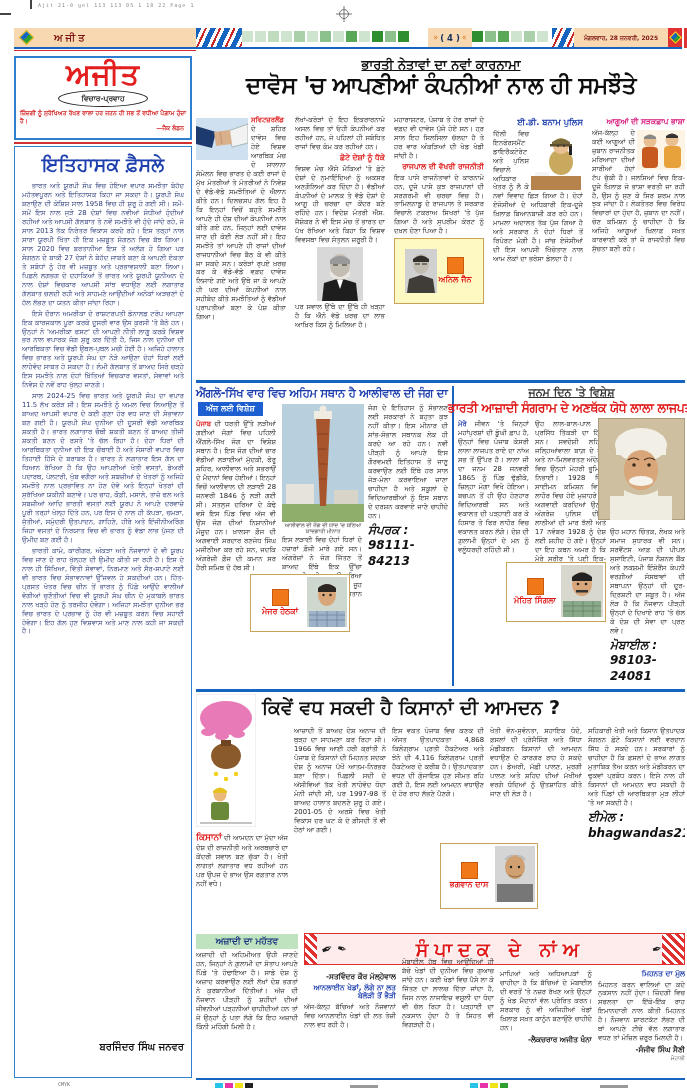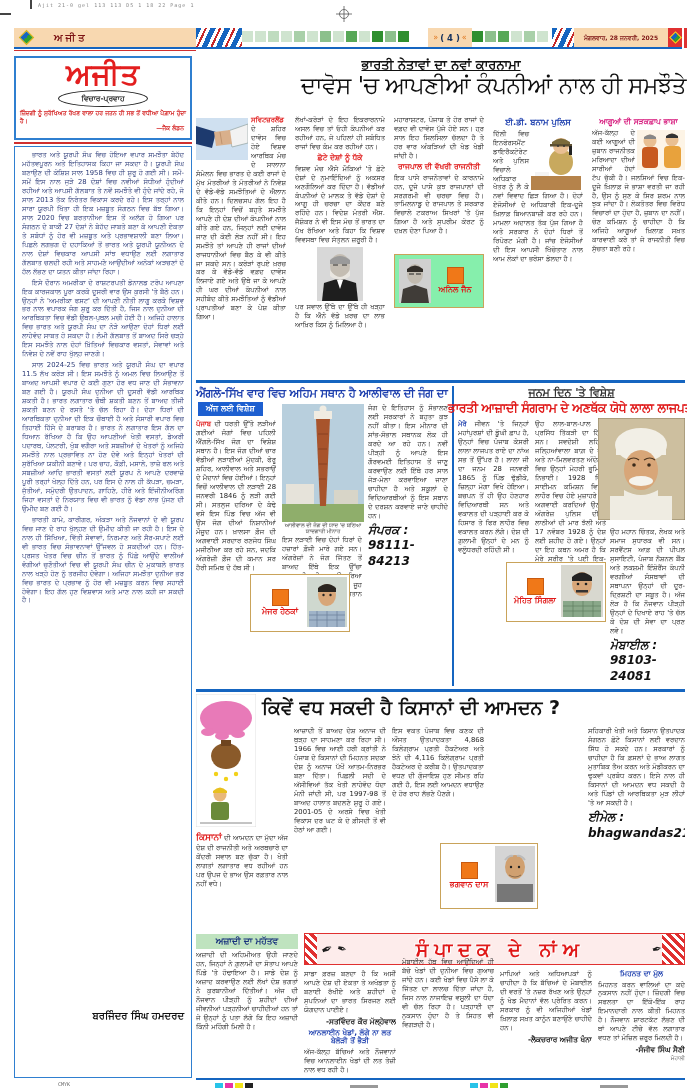--- a/index.html
+++ b/index.html
@@ -3,21 +3,21 @@
 <meta charset="utf-8">
 <style>
   html,body{margin:0;padding:0;background:#fff;}
   #page{position:relative;width:687px;height:1089px;background:#ffffff;overflow:hidden;
         font-family:"DejaVu Sans","Liberation Sans",sans-serif;color:#1d1d1d;}
   .abs{position:absolute;}
   .txt{font-size:6.8px;line-height:1.32;text-align:justify;overflow:hidden;}
   .navy{color:#2b3a77;}
   .lead-red{color:#e01818;font-weight:bold;}
   .lead-blue{color:#1d3fae;font-weight:bold;}
-  .sub{font-weight:bold;text-align:center;margin:2px 0;font-size:7.6px;line-height:1.15;}
+  .sub{font-weight:bold;text-align:right;margin:2px 0;font-size:7.6px;line-height:1.15;}
   .sub-red{color:#e01818;} .sub-blue{color:#1d3fae;} .sub-mag{color:#d6187c;}
   .sig{text-align:right;font-weight:bold;font-size:7.4px;margin-top:2px;color:#111;}
   .contact{font-weight:bold;font-size:12px;text-align:left;margin-top:2px;color:#111;font-style:italic;}
   .rule-blue{background:#1565c0;}
   .hdr-sq{width:11px;height:11px;margin-right:2px;display:inline-block;}
   .bybox{position:absolute;background:#fff;border:1px solid #c9a35a;display:flex;padding:2px;box-sizing:border-box;z-index:4;}
   .bybox-l{flex:1;display:flex;flex-direction:column;align-items:center;justify-content:center;}
   .logo-sq{width:15px;height:15px;background:#f07818;border:1px solid #c85a10;margin-bottom:2px;}
   .byname{color:#e01818;font-weight:bold;font-size:8px;text-align:center;line-height:1.1;}
   .stripes{background:repeating-linear-gradient(115deg,#1565c0 0 5px,#ffffff 5px 8px,#c62828 8px 10px,#ffffff 10px 13px);}
@@ -90,31 +90,32 @@
     <div style="text-align:center;color:#e31e1e;font-weight:bold;font-size:29px;line-height:1.05;margin-top:1px;letter-spacing:1px;">ਅਜੀਤ</div>
     <div style="width:88px;height:15px;border:1.5px solid #222;border-radius:50%;margin:1px auto 2px;display:flex;align-items:center;justify-content:center;">
       <span style="font-size:7.5px;font-weight:bold;color:#222;">ਵਿਚਾਰ-ਪ੍ਰਵਾਹ</span>
     </div>
     <div style="padding:0 4px;color:#d42222;font-size:6px;font-weight:bold;line-height:1.25;text-align:justify;">ਜ਼ਿੰਦਗੀ ਨੂੰ ਸੁਰੱਖਿਅਤ ਰੱਖਣ ਵਾਲਾ ਹਰ ਜਤਨ ਹੀ ਸਭ ਤੋਂ ਵਧੀਆ ਪੈਗ਼ਾਮ ਹੁੰਦਾ ਹੈ।</div>
     <div style="padding:0 6px;color:#d42222;font-size:6px;font-weight:bold;text-align:right;">—ਜੈਕ ਲੰਡਨ</div>
   </div>
   <div class="abs" style="left:14px;top:142px;width:178px;height:2px;background:#d03030;"></div>
 
   <div class="abs" style="left:14px;top:146px;width:178px;height:932px;border:1.5px solid #2f7fd0;box-sizing:border-box;padding:4px 7px;overflow:hidden;">
+    <div style="text-align:center;color:#1d3fae;font-weight:bold;font-size:19px;margin:2px 0 6px;">ਇਤਿਹਾਸਕ ਫ਼ੈਸਲੇ</div>
     <div class="txt navy" style="height:855px;">
       <p style="margin:0 0 2px;text-indent:10px;">ਭਾਰਤ ਅਤੇ ਯੂਰਪੀ ਸੰਘ ਵਿਚ ਹੋਇਆ ਵਪਾਰ ਸਮਝੌਤਾ ਬੇਹੱਦ ਮਹੱਤਵਪੂਰਨ ਅਤੇ ਇਤਿਹਾਸਕ ਕਿਹਾ ਜਾ ਸਕਦਾ ਹੈ। ਯੂਰਪੀ ਸੰਘ ਬਣਾਉਣ ਦੀ ਕੋਸ਼ਿਸ਼ ਸਾਲ 1958 ਵਿਚ ਹੀ ਸ਼ੁਰੂ ਹੋ ਗਈ ਸੀ। ਸਮੇਂ-ਸਮੇਂ ਇਸ ਨਾਲ ਜੁੜੇ 28 ਦੇਸ਼ਾਂ ਵਿਚ ਨਵੀਆਂ ਸੰਧੀਆਂ ਹੁੰਦੀਆਂ ਰਹੀਆਂ ਅਤੇ ਆਪਸੀ ਗੱਲਬਾਤ ਤੇ ਨਵੇਂ ਸਮਝੌਤੇ ਵੀ ਹੁੰਦੇ ਜਾਂਦੇ ਰਹੇ, ਜੋ ਸਾਲ 2013 ਤੱਕ ਨਿਰੰਤਰ ਵਿਕਾਸ ਕਰਦੇ ਰਹੇ। ਇਸ ਤਰ੍ਹਾਂ ਨਾਲ ਸਾਰਾ ਯੂਰਪੀ ਖਿੱਤਾ ਹੀ ਇਕ ਮਜ਼ਬੂਤ ਸੰਗਠਨ ਵਿਚ ਬੱਝ ਗਿਆ। ਸਾਲ 2020 ਵਿਚ ਬਰਤਾਨੀਆ ਇਸ ਤੋਂ ਅਲੱਗ ਹੋ ਗਿਆ ਪਰ ਸੰਗਠਨ ਦੇ ਬਾਕੀ 27 ਦੇਸ਼ਾਂ ਨੇ ਬੇਹੱਦ ਜਾਬਤੇ ਬਣਾ ਕੇ ਆਪਣੀ ਏਕਤਾ ਤੇ ਸਬੰਧਾਂ ਨੂੰ ਹੋਰ ਵੀ ਮਜ਼ਬੂਤ ਅਤੇ ਪ੍ਰਭਾਵਸ਼ਾਲੀ ਬਣਾ ਲਿਆ। ਪਿਛਲੇ ਲਗਭਗ ਦੋ ਦਹਾਕਿਆਂ ਤੋਂ ਭਾਰਤ ਅਤੇ ਯੂਰਪੀ ਯੂਨੀਅਨ ਦੇ ਨਾਲ ਦੇਸ਼ਾਂ ਵਿਚਕਾਰ ਆਪਸੀ ਸਾਂਝ ਵਧਾਉਣ ਲਈ ਲਗਾਤਾਰ ਗੱਲਬਾਤ ਚਲਦੀ ਰਹੀ ਅਤੇ ਸਾਹਮਣੇ ਆਉਂਦੀਆਂ ਅਨੇਕਾਂ ਅੜਚਣਾਂ ਦੇ ਹੱਲ ਲੱਭਣ ਦਾ ਯਤਨ ਕੀਤਾ ਜਾਂਦਾ ਰਿਹਾ।</p>
       <p style="margin:0 0 2px;text-indent:10px;">ਇਸੇ ਦੌਰਾਨ ਅਮਰੀਕਾ ਦੇ ਰਾਸ਼ਟਰਪਤੀ ਡੋਨਾਲਡ ਟਰੰਪ ਆਪਣਾ ਇਕ ਕਾਰਜਕਾਲ ਪੂਰਾ ਕਰਕੇ ਦੂਸਰੀ ਵਾਰ ਉਸ ਕੁਰਸੀ 'ਤੇ ਬੈਠੇ ਹਨ। ਉਨ੍ਹਾਂ ਨੇ 'ਅਮਰੀਕਾ ਫਸਟ' ਦੀ ਆਪਣੀ ਨੀਤੀ ਲਾਗੂ ਕਰਕੇ ਵਿਸ਼ਵ ਭਰ ਨਾਲ ਵਪਾਰਕ ਜੰਗ ਸ਼ੁਰੂ ਕਰ ਦਿੱਤੀ ਹੈ, ਜਿਸ ਨਾਲ ਦੁਨੀਆ ਦੀ ਆਰਥਿਕਤਾ ਵਿਚ ਵੱਡੀ ਉਥਲ-ਪੁਥਲ ਮਚੀ ਹੋਈ ਹੈ। ਅਜਿਹੇ ਹਾਲਾਤ ਵਿਚ ਭਾਰਤ ਅਤੇ ਯੂਰਪੀ ਸੰਘ ਦਾ ਨੇੜੇ ਆਉਣਾ ਦੋਹਾਂ ਧਿਰਾਂ ਲਈ ਲਾਹੇਵੰਦ ਸਾਬਤ ਹੋ ਸਕਦਾ ਹੈ। ਲੰਮੀ ਗੱਲਬਾਤ ਤੋਂ ਬਾਅਦ ਸਿਰੇ ਚੜ੍ਹੇ ਇਸ ਸਮਝੌਤੇ ਨਾਲ ਦੋਹਾਂ ਖ਼ਿੱਤਿਆਂ ਵਿਚਕਾਰ ਵਸਤਾਂ, ਸੇਵਾਵਾਂ ਅਤੇ ਨਿਵੇਸ਼ ਦੇ ਨਵੇਂ ਰਾਹ ਖੁੱਲ੍ਹ ਜਾਣਗੇ।</p>
       <p style="margin:0 0 2px;text-indent:10px;">ਸਾਲ 2024-25 ਵਿਚ ਭਾਰਤ ਅਤੇ ਯੂਰਪੀ ਸੰਘ ਦਾ ਵਪਾਰ 11.5 ਲੱਖ ਕਰੋੜ ਸੀ। ਇਸ ਸਮਝੌਤੇ ਨੂੰ ਅਮਲ ਵਿਚ ਲਿਆਉਣ ਤੋਂ ਬਾਅਦ ਆਪਸੀ ਵਪਾਰ ਦੇ ਕਈ ਗੁਣਾ ਹੋਰ ਵਧ ਜਾਣ ਦੀ ਸੰਭਾਵਨਾ ਬਣ ਗਈ ਹੈ। ਯੂਰਪੀ ਸੰਘ ਦੁਨੀਆ ਦੀ ਦੂਸਰੀ ਵੱਡੀ ਆਰਥਿਕ ਸ਼ਕਤੀ ਹੈ। ਭਾਰਤ ਲਗਾਤਾਰ ਚੌਥੀ ਸ਼ਕਤੀ ਬਣਨ ਤੋਂ ਬਾਅਦ ਤੀਜੀ ਸ਼ਕਤੀ ਬਣਨ ਦੇ ਰਸਤੇ 'ਤੇ ਚੱਲ ਰਿਹਾ ਹੈ। ਦੇਹਾ ਧਿਰਾਂ ਦੀ ਆਰਥਿਕਤਾ ਦੁਨੀਆ ਦੀ ਇਕ ਚੌਥਾਈ ਹੈ ਅਤੇ ਸੰਸਾਰੀ ਵਪਾਰ ਵਿਚ ਤਿਹਾਈ ਹਿੱਸੇ ਦੇ ਬਰਾਬਰ ਹੈ। ਭਾਰਤ ਨੇ ਲਗਾਤਾਰ ਇਸ ਗੱਲ ਦਾ ਧਿਆਨ ਰੱਖਿਆ ਹੈ ਕਿ ਉਹ ਆਪਣੀਆਂ ਖੇਤੀ ਵਸਤਾਂ, ਡੇਅਰੀ ਪਦਾਰਥ, ਪੋਲਟਰੀ, ਖੁੰਬ ਵਗੈਰਾ ਅਤੇ ਸਬਜ਼ੀਆਂ ਦੇ ਖੇਤਰਾਂ ਨੂੰ ਅਜਿਹੇ ਸਮਝੌਤੇ ਨਾਲ ਪ੍ਰਭਾਵਿਤ ਨਾ ਹੋਣ ਦੇਵੇ ਅਤੇ ਇਨ੍ਹਾਂ ਖੇਤਰਾਂ ਦੀ ਸੁਰੱਖਿਆ ਯਕੀਨੀ ਬਣਾਵੇ। ਪਰ ਚਾਹ, ਕੌਫ਼ੀ, ਮਸਾਲੇ, ਤਾਜ਼ੇ ਫਲ ਅਤੇ ਸਬਜ਼ੀਆਂ ਆਦਿ ਭਾਰਤੀ ਵਸਤਾਂ ਲਈ ਯੂਰਪ ਨੇ ਆਪਣੇ ਦਰਵਾਜ਼ੇ ਪੂਰੀ ਤਰ੍ਹਾਂ ਖੋਲ੍ਹ ਦਿੱਤੇ ਹਨ, ਪਰ ਇਸ ਦੇ ਨਾਲ ਹੀ ਕੱਪੜਾ, ਚਮੜਾ, ਜੁੱਤੀਆਂ, ਸਮੁੰਦਰੀ ਉਤਪਾਦਨ, ਗਾਹਿਣੇ, ਹੀਰੇ ਅਤੇ ਇੰਜੀਨੀਅਰਿੰਗ ਜਿਹਾ ਵਸਤਾਂ ਦੇ ਨਿਰਯਾਤ ਵਿਚ ਵੀ ਭਾਰਤ ਨੂੰ ਵੱਡਾ ਲਾਭ ਪੁੱਜਣ ਦੀ ਉਮੀਦ ਬਣ ਗਈ ਹੈ।</p>
       <p style="margin:0 0 2px;text-indent:10px;">ਭਾਰਤੀ ਕਾਮੇ, ਕਾਰੀਗਰ, ਅੰਕੜਾ ਅਤੇ ਨੌਜਵਾਨਾਂ ਦੇ ਵੀ ਯੂਰਪ ਵਿਚ ਜਾਣ ਦੇ ਰਾਹ ਖੁੱਲ੍ਹਣ ਦੀ ਉਮੀਦ ਕੀਤੀ ਜਾ ਰਹੀ ਹੈ। ਇਸ ਦੇ ਨਾਲ ਹੀ ਸਿੱਖਿਆ, ਵਿੱਤੀ ਸੇਵਾਵਾਂ, ਨਿਰਮਾਣ ਅਤੇ ਸੈਰ-ਸਪਾਟੇ ਲਈ ਵੀ ਭਾਰਤ ਵਿਚ ਸੰਭਾਵਨਾਵਾਂ ਉੱਜਵਲ ਹੋ ਸਕਦੀਆਂ ਹਨ। ਹਿੱਤ-ਪ੍ਰਸਤ ਖੇਤਰ ਵਿਚ ਚੀਨ ਤੋਂ ਭਾਰਤ ਨੂੰ ਪਿੱਛੇ ਆਉਂਦੇ ਵਾਲੀਆਂ ਵੰਗੀਆਂ ਚੁਣੌਤੀਆਂ ਵਿਚ ਵੀ ਯੂਰਪੀ ਸੰਘ ਚੀਨ ਦੇ ਮੁਕਾਬਲੇ ਭਾਰਤ ਨਾਲ ਖੜ੍ਹੇ ਹੋਣ ਨੂੰ ਤਰਜੀਹ ਦੇਵੇਗਾ। ਅਜਿਹਾ ਸਮਝੌਤਾ ਦੁਨੀਆ ਭਰ ਵਿਚ ਭਾਰਤ ਦੇ ਪ੍ਰਭਾਵ ਨੂੰ ਹੋਰ ਵੀ ਮਜ਼ਬੂਤ ਕਰਨ ਵਿਚ ਸਹਾਈ ਹੋਵੇਗਾ। ਇਹ ਗੱਲ ਹੁਣ ਵਿਸ਼ਵਾਸ ਅਤੇ ਮਾਣ ਨਾਲ ਕਹੀ ਜਾ ਸਕਦੀ ਹੈ।</p>
     </div>
-    <div style="text-align:right;font-weight:bold;font-size:10px;color:#111;margin-top:4px;">ਬਰਜਿੰਦਰ ਸਿੰਘ ਹਮਦਰਦ</div>
+    <div style="text-align:right;font-weight:bold;font-size:10px;color:#111;margin-top:4px;">ਬਰਜਿੰਦਰ ਸਿੰਘ ਜਨਵਰ</div>
   </div>
 
   <div class="abs" style="left:196px;top:57px;width:490px;text-align:center;font-weight:bold;font-size:13px;color:#111;text-decoration:underline;">ਭਾਰਤੀ ਨੇਤਾਵਾਂ ਦਾ ਨਵਾਂ ਕਾਰਨਾਮਾ</div>
-  <div class="abs" style="left:196px;top:72px;width:490px;text-align:right;font-weight:normal;font-size:23px;color:#0d0d0d;white-space:nowrap;letter-spacing:-0.5px;">ਦਾਵੋਸ 'ਚ ਆਪਣੀਆਂ ਕੰਪਨੀਆਂ ਨਾਲ ਹੀ ਸਮਝੌਤੇ</div>
+  <div class="abs" style="left:196px;top:72px;width:490px;text-align:center;font-weight:bold;font-size:23px;color:#0d0d0d;white-space:nowrap;letter-spacing:-0.5px;">ਦਾਵੋਸ 'ਚ ਆਪਣੀਆਂ ਕੰਪਨੀਆਂ ਨਾਲ ਹੀ ਸਮਝੌਤੇ</div>
 
   <div class="abs txt" style="left:196px;top:116px;width:90px;height:262px;">
     <span class="lead-red">ਸਵਿਟਜ਼ਰਲੈਂਡ</span>
     <span style="float:left;margin:2px 3px 1px 0;">
       <svg width="52" height="42" viewBox="0 0 52 42">
           <rect width="52" height="42" fill="#cfe0f0"></rect>
           <polygon points="0,8 20,14 16,30 0,26" fill="#1d3a6e"></polygon>
           <polygon points="52,6 32,13 36,29 52,25" fill="#f2f2f2" stroke="#9aa" stroke-width="0.8"></polygon>
           <polygon points="18,14 34,12 36,26 20,28" fill="#d9b08c"></polygon>
           <line x1="24" y1="14" x2="26" y2="26" stroke="#b98c66" stroke-width="0.8"></line>
@@ -139,21 +140,21 @@
           <line x1="25" y1="18" x2="30" y2="18" stroke="#333" stroke-width="1"></line>
         </svg>
     </span>
     <span>ਪਰ ਸਵਾਲ ਉੱਥੇ ਦਾ ਉੱਥੇ ਹੀ ਖੜ੍ਹਾ ਹੈ ਕਿ ਐਨੇ ਵੱਡੇ ਖ਼ਰਚ ਦਾ ਲਾਭ ਆਖ਼ਿਰ ਕਿਸ ਨੂੰ ਮਿਲਿਆ ਹੈ।</span>
   </div>
 
   <div class="abs txt" style="left:394px;top:116px;width:90px;height:262px;">
     <span>ਮਹਾਰਾਸ਼ਟਰ, ਪੰਜਾਬ ਤੇ ਹੋਰ ਰਾਜਾਂ ਦੇ ਵਫ਼ਦ ਵੀ ਦਾਵੋਸ ਪੁੱਜੇ ਹੋਏ ਸਨ। ਹ੍ਰ ਸਾਲ ਇਹ ਸਿਲਸਿਲਾ ਚੱਲਦਾ ਹੈ ਤੇ ਹਰ ਵਾਰ ਅੰਕੜਿਆਂ ਦੀ ਖੇਡ ਖੇਡੀ ਜਾਂਦੀ ਹੈ।</span>
     <div class="sub sub-red">ਰਾਜਪਾਲ ਦੀ ਵੱਖਰੀ ਰਾਜਨੀਤੀ</div>
     <span>ਇਕ ਪਾਸੇ ਰਾਜਨੇਤਾਵਾਂ ਦੇ ਕਾਰਨਾਮੇ ਹਨ, ਦੂਜੇ ਪਾਸੇ ਕੁਝ ਰਾਜਪਾਲਾਂ ਦੀ ਸਰਗਰਮੀ ਵੀ ਚਰਚਾ ਵਿਚ ਹੈ। ਤਾਮਿਲਨਾਡੂ ਦੇ ਰਾਜਪਾਲ ਤੇ ਸਰਕਾਰ ਵਿਚਾਲੇ ਟਕਰਾਅ ਸਿਖਰਾਂ 'ਤੇ ਪੁੱਜ ਗਿਆ ਹੈ ਅਤੇ ਸੁਪਰੀਮ ਕੋਰਟ ਨੂੰ ਦਖ਼ਲ ਦੇਣਾ ਪਿਆ ਹੈ।</span>
-    <div style="border:1px solid #c9a35a;background:#86efac;display:flex;padding:4px;margin:18px 0;">
+    <div style="border:1px solid #c9a35a;background:#fef9c3;display:flex;padding:10px;margin:2px 0;">
       <span>
         <svg width="32" height="44" viewBox="0 0 32 44">
             <rect width="32" height="44" fill="#d0d0d0"></rect>
             <polygon points="2,44 30,44 28,30 16,26 4,30" fill="#403c38"></polygon>
             <ellipse cx="16" cy="15" rx="8" ry="10" fill="#c2bbb0"></ellipse>
             <path d="M8 10 q8 -7 16 0 l0 3 -16 0 z" fill="#332f2a"></path>
             <line x1="10" y1="15" x2="15" y2="15" stroke="#222" stroke-width="1"></line>
             <line x1="17" y1="15" x2="22" y2="15" stroke="#222" stroke-width="1"></line>
           </svg>
       </span>
@@ -328,20 +329,23 @@
   <div class="abs txt" style="left:196px;top:832px;width:92px;height:96px;">
     <span class="lead-red" style="font-size:9px;">ਕਿਸਾਨਾਂ</span>
     <span>ਦੀ ਆਮਦਨ ਦਾ ਮੁੱਦਾ ਅੱਜ ਦੇਸ਼ ਦੀ ਰਾਜਨੀਤੀ ਅਤੇ ਅਰਥਚਾਰੇ ਦਾ ਕੇਂਦਰੀ ਸਵਾਲ ਬਣ ਚੁੱਕਾ ਹੈ। ਖੇਤੀ ਲਾਗਤਾਂ ਲਗਾਤਾਰ ਵਧ ਰਹੀਆਂ ਹਨ ਪਰ ਉਪਜ ਦੇ ਭਾਅ ਉਸ ਰਫ਼ਤਾਰ ਨਾਲ ਨਹੀਂ ਵਧੇ।</span>
   </div>
   <div class="abs txt" style="left:294px;top:727px;width:92px;height:201px;">
     <span>ਆਜ਼ਾਦੀ ਤੋਂ ਬਾਅਦ ਦੇਸ਼ ਅਨਾਜ ਦੀ ਥੁੜ੍ਹ ਦਾ ਸਾਹਮਣਾ ਕਰ ਰਿਹਾ ਸੀ। 1966 ਵਿਚ ਆਈ ਹਰੀ ਕ੍ਰਾਂਤੀ ਨੇ ਪੰਜਾਬ ਦੇ ਕਿਸਾਨਾਂ ਦੀ ਮਿਹਨਤ ਸਦਕਾ ਦੇਸ਼ ਨੂੰ ਅਨਾਜ ਪੱਖੋਂ ਆਤਮ-ਨਿਰਭਰ ਬਣਾ ਦਿੱਤਾ। ਪਿਛਲੀ ਸਦੀ ਦੇ ਅੱਸੀਵਿਆਂ ਤੱਕ ਖੇਤੀ ਲਾਹੇਵੰਦ ਧੰਦਾ ਮੰਨੀ ਜਾਂਦੀ ਸੀ, ਪਰ 1997-98 ਤੋਂ ਬਾਅਦ ਹਾਲਾਤ ਬਦਲਣੇ ਸ਼ੁਰੂ ਹੋ ਗਏ। 2001-05 ਦੇ ਅਰਸੇ ਵਿਚ ਖੇਤੀ ਵਿਕਾਸ ਦਰ ਘਟ ਕੇ ਦੋ ਫ਼ੀਸਦੀ ਤੋਂ ਵੀ ਹੇਠਾਂ ਆ ਗਈ।</span>
   </div>
   <div class="abs txt" style="left:392px;top:727px;width:92px;height:201px;">
     <span>ਇਸ ਵਕਤ ਪੰਜਾਬ ਵਿਚ ਕਣਕ ਦੀ ਔਸਤ ਉਤਪਾਦਕਤਾ 4,868 ਕਿਲੋਗ੍ਰਾਮ ਪ੍ਰਤੀ ਹੈਕਟੇਅਰ ਅਤੇ ਝੋਨੇ ਦੀ 4,116 ਕਿਲੋਗ੍ਰਾਮ ਪ੍ਰਤੀ ਹੈਕਟੇਅਰ ਦੇ ਕਰੀਬ ਹੈ। ਉਤਪਾਦਕਤਾ ਵਧਣ ਦੀ ਗੁੰਜਾਇਸ਼ ਹੁਣ ਸੀਮਤ ਰਹਿ ਗਈ ਹੈ, ਇਸ ਲਈ ਆਮਦਨ ਵਧਾਉਣ ਦੇ ਹੋਰ ਰਾਹ ਲੱਭਣੇ ਪੈਣਗੇ।</span>
   </div>
+  <div class="abs txt" style="left:490px;top:727px;width:92px;height:201px;">
+    <span>ਖੇਤੀ ਵੰਨ-ਸੁਵੰਨਤਾ, ਸਹਾਇਕ ਧੰਦੇ, ਫ਼ਸਲਾਂ ਦੀ ਪ੍ਰੋਸੈਸਿੰਗ ਅਤੇ ਸਿੱਧਾ ਮੰਡੀਕਰਨ ਕਿਸਾਨਾਂ ਦੀ ਆਮਦਨ ਵਧਾਉਣ ਦੇ ਕਾਰਗਰ ਰਾਹ ਹੋ ਸਕਦੇ ਹਨ। ਡੇਅਰੀ, ਮੱਛੀ ਪਾਲਣ, ਮੁਰਗੀ ਪਾਲਣ ਅਤੇ ਸ਼ਹਿਦ ਦੀਆਂ ਮੱਖੀਆਂ ਵਰਗੇ ਧੰਦਿਆਂ ਨੂੰ ਉਤਸ਼ਾਹਿਤ ਕੀਤੇ ਜਾਣ ਦੀ ਲੋੜ ਹੈ।</span>
+  </div>
   <div class="abs txt" style="left:588px;top:727px;width:97px;height:201px;">
     <span>ਸਹਿਕਾਰੀ ਖੇਤੀ ਅਤੇ ਕਿਸਾਨ ਉਤਪਾਦਕ ਸੰਗਠਨ ਛੋਟੇ ਕਿਸਾਨਾਂ ਲਈ ਵਰਦਾਨ ਸਿੱਧ ਹੋ ਸਕਦੇ ਹਨ। ਸਰਕਾਰਾਂ ਨੂੰ ਚਾਹੀਦਾ ਹੈ ਕਿ ਫ਼ਸਲਾਂ ਦੇ ਭਾਅ ਲਾਗਤ ਮੁਤਾਬਿਕ ਤੈਅ ਕਰਨ ਅਤੇ ਮੰਡੀਕਰਨ ਦਾ ਢੁਕਵਾਂ ਪ੍ਰਬੰਧ ਕਰਨ। ਇਸੇ ਨਾਲ ਹੀ ਕਿਸਾਨਾਂ ਦੀ ਆਮਦਨ ਵਧ ਸਕਦੀ ਹੈ ਅਤੇ ਪਿੰਡਾਂ ਦੀ ਆਰਥਿਕਤਾ ਮੁੜ ਲੀਹਾਂ 'ਤੇ ਆ ਸਕਦੀ ਹੈ।</span>
     <div class="contact">ਈਮੇਲ : bhagwandas21@gmail.com</div>
   </div>
   <div class="bybox" style="left:440px;top:843px;width:98px;height:66px;">
     <span class="bybox-l">
       <span class="logo-sq"></span>
       <span class="byname">ਭਗਵਾਨ ਦਾਸ</span>
     </span>
     <span>
@@ -365,21 +369,20 @@
   <div class="abs" style="left:304px;top:933px;width:381px;height:32px;border:1.5px solid #e03030;box-sizing:border-box;background:#fdeceb;display:flex;align-items:center;">
     <span class="redstripes" style="width:12px;height:100%;display:inline-block;"></span>
     <span style="font-size:14px;margin:0 4px;transform:rotate(-25deg);">✒</span>
     <span style="font-size:12px;margin-right:6px;transform:rotate(15deg);">✒</span>
     <span style="flex:1;text-align:center;color:#e01818;font-weight:bold;font-size:19px;letter-spacing:6px;text-shadow:1px 1px 0 #fff,-1px -1px 0 #fff;">ਸੰਪਾਦਕ ਦੇ ਨਾਂਅ</span>
     <span style="font-size:12px;margin-left:4px;transform:rotate(-15deg);">✒</span>
     <span class="redstripes" style="width:22px;height:100%;display:inline-block;"></span>
   </div>
 
   <div class="abs txt" style="left:304px;top:970px;width:92px;height:106px;">
-    <span>ਸਾਡਾ ਫ਼ਰਜ਼ ਬਣਦਾ ਹੈ ਕਿ ਅਸੀਂ ਆਪਣੇ ਦੇਸ਼ ਦੀ ਏਕਤਾ ਤੇ ਅਖੰਡਤਾ ਨੂੰ ਬਣਾਈ ਰੱਖੀਏ ਅਤੇ ਸ਼ਹੀਦਾਂ ਦੇ ਸੁਪਨਿਆਂ ਦਾ ਭਾਰਤ ਸਿਰਜਣ ਲਈ ਯੋਗਦਾਨ ਪਾਈਏ।</span>
     <div class="sig">-ਸਤਵਿੰਦਰ ਕੌਰ ਮੱਲ੍ਹੇਵਾਲ</div>
     <div class="sub sub-blue" style="font-size:7.4px;">ਆਨਲਾਈਨ ਖੇਡਾਂ, ਲੱਗੇ ਨਾ ਲਤ ਬੇਲੋੜੀ ਤੋਂ ਭੈੜੀ</div>
     <span>ਅੱਜ-ਕੱਲ੍ਹ ਬੱਚਿਆਂ ਅਤੇ ਨੌਜਵਾਨਾਂ ਵਿਚ ਆਨਲਾਈਨ ਖੇਡਾਂ ਦੀ ਲਤ ਤੇਜ਼ੀ ਨਾਲ ਵਧ ਰਹੀ ਹੈ।</span>
   </div>
   <div class="abs txt" style="left:402px;top:958px;width:92px;height:106px;">
     <span>ਮੋਬਾਈਲ ਹੱਥ ਵਿਚ ਆਉਂਦਿਆਂ ਹੀ ਬੱਚੇ ਖੇਡਾਂ ਦੀ ਦੁਨੀਆ ਵਿਚ ਗੁਆਚ ਜਾਂਦੇ ਹਨ। ਕਈ ਖੇਡਾਂ ਵਿਚ ਪੈਸੇ ਲਾ ਕੇ ਜਿੱਤਣ ਦਾ ਲਾਲਚ ਦਿੱਤਾ ਜਾਂਦਾ ਹੈ, ਜਿਸ ਨਾਲ ਨਾਜਾਇਜ਼ ਵਸੂਲੀ ਦਾ ਧੰਦਾ ਵੀ ਚੱਲ ਰਿਹਾ ਹੈ। ਪੜ੍ਹਾਈ ਦਾ ਨੁਕਸਾਨ ਹੁੰਦਾ ਹੈ ਤੇ ਸਿਹਤ ਵੀ ਵਿਗੜਦੀ ਹੈ।</span>
   </div>
   <div class="abs txt" style="left:500px;top:970px;width:92px;height:106px;">
     <span>ਮਾਪਿਆਂ ਅਤੇ ਅਧਿਆਪਕਾਂ ਨੂੰ ਚਾਹੀਦਾ ਹੈ ਕਿ ਬੱਚਿਆਂ ਦੇ ਮੋਬਾਈਲ ਦੀ ਵਰਤੋਂ 'ਤੇ ਨਜ਼ਰ ਰੱਖਣ ਅਤੇ ਉਨ੍ਹਾਂ ਨੂੰ ਖੇਡ ਮੈਦਾਨਾਂ ਵੱਲ ਪ੍ਰੇਰਿਤ ਕਰਨ। ਸਰਕਾਰ ਨੂੰ ਵੀ ਅਜਿਹੀਆਂ ਖੇਡਾਂ ਖ਼ਿਲਾਫ਼ ਸਖ਼ਤ ਕਾਨੂੰਨ ਬਣਾਉਣੇ ਚਾਹੀਦੇ ਹਨ।</span>
     <div class="sig">-ਲੈਕਚਰਾਰ ਅਜੀਤ ਖੰਨਾ</div>

